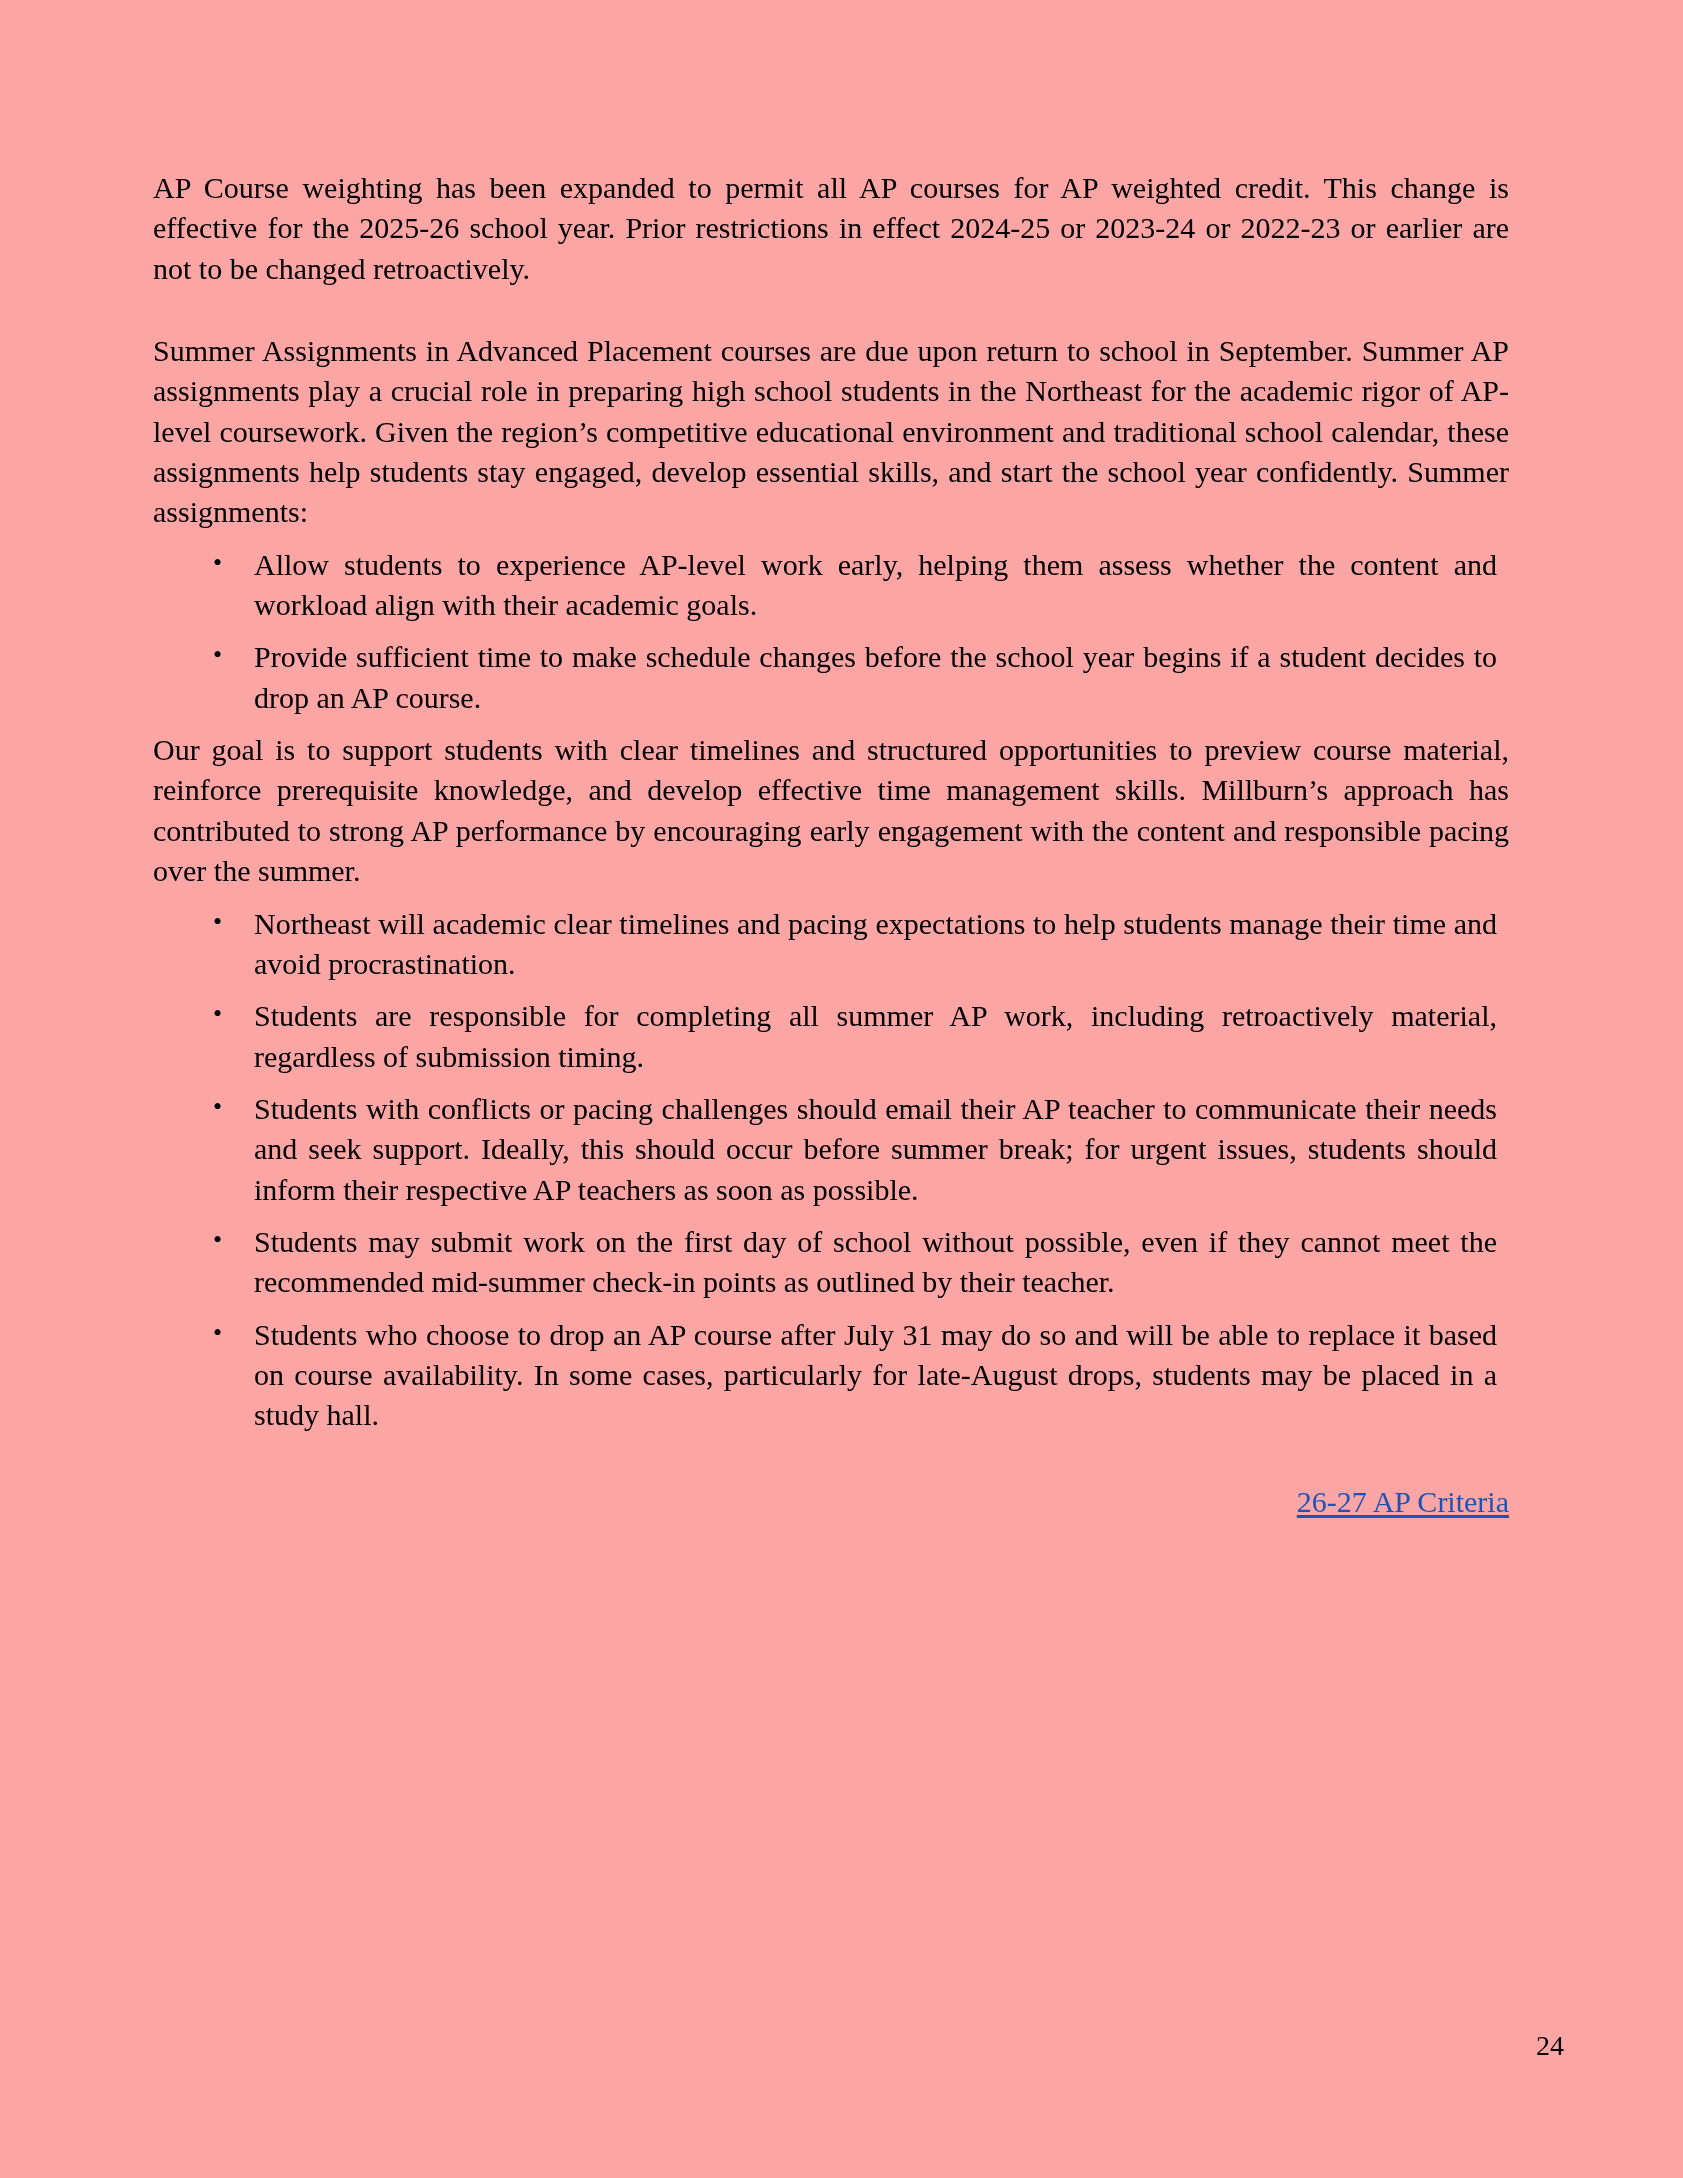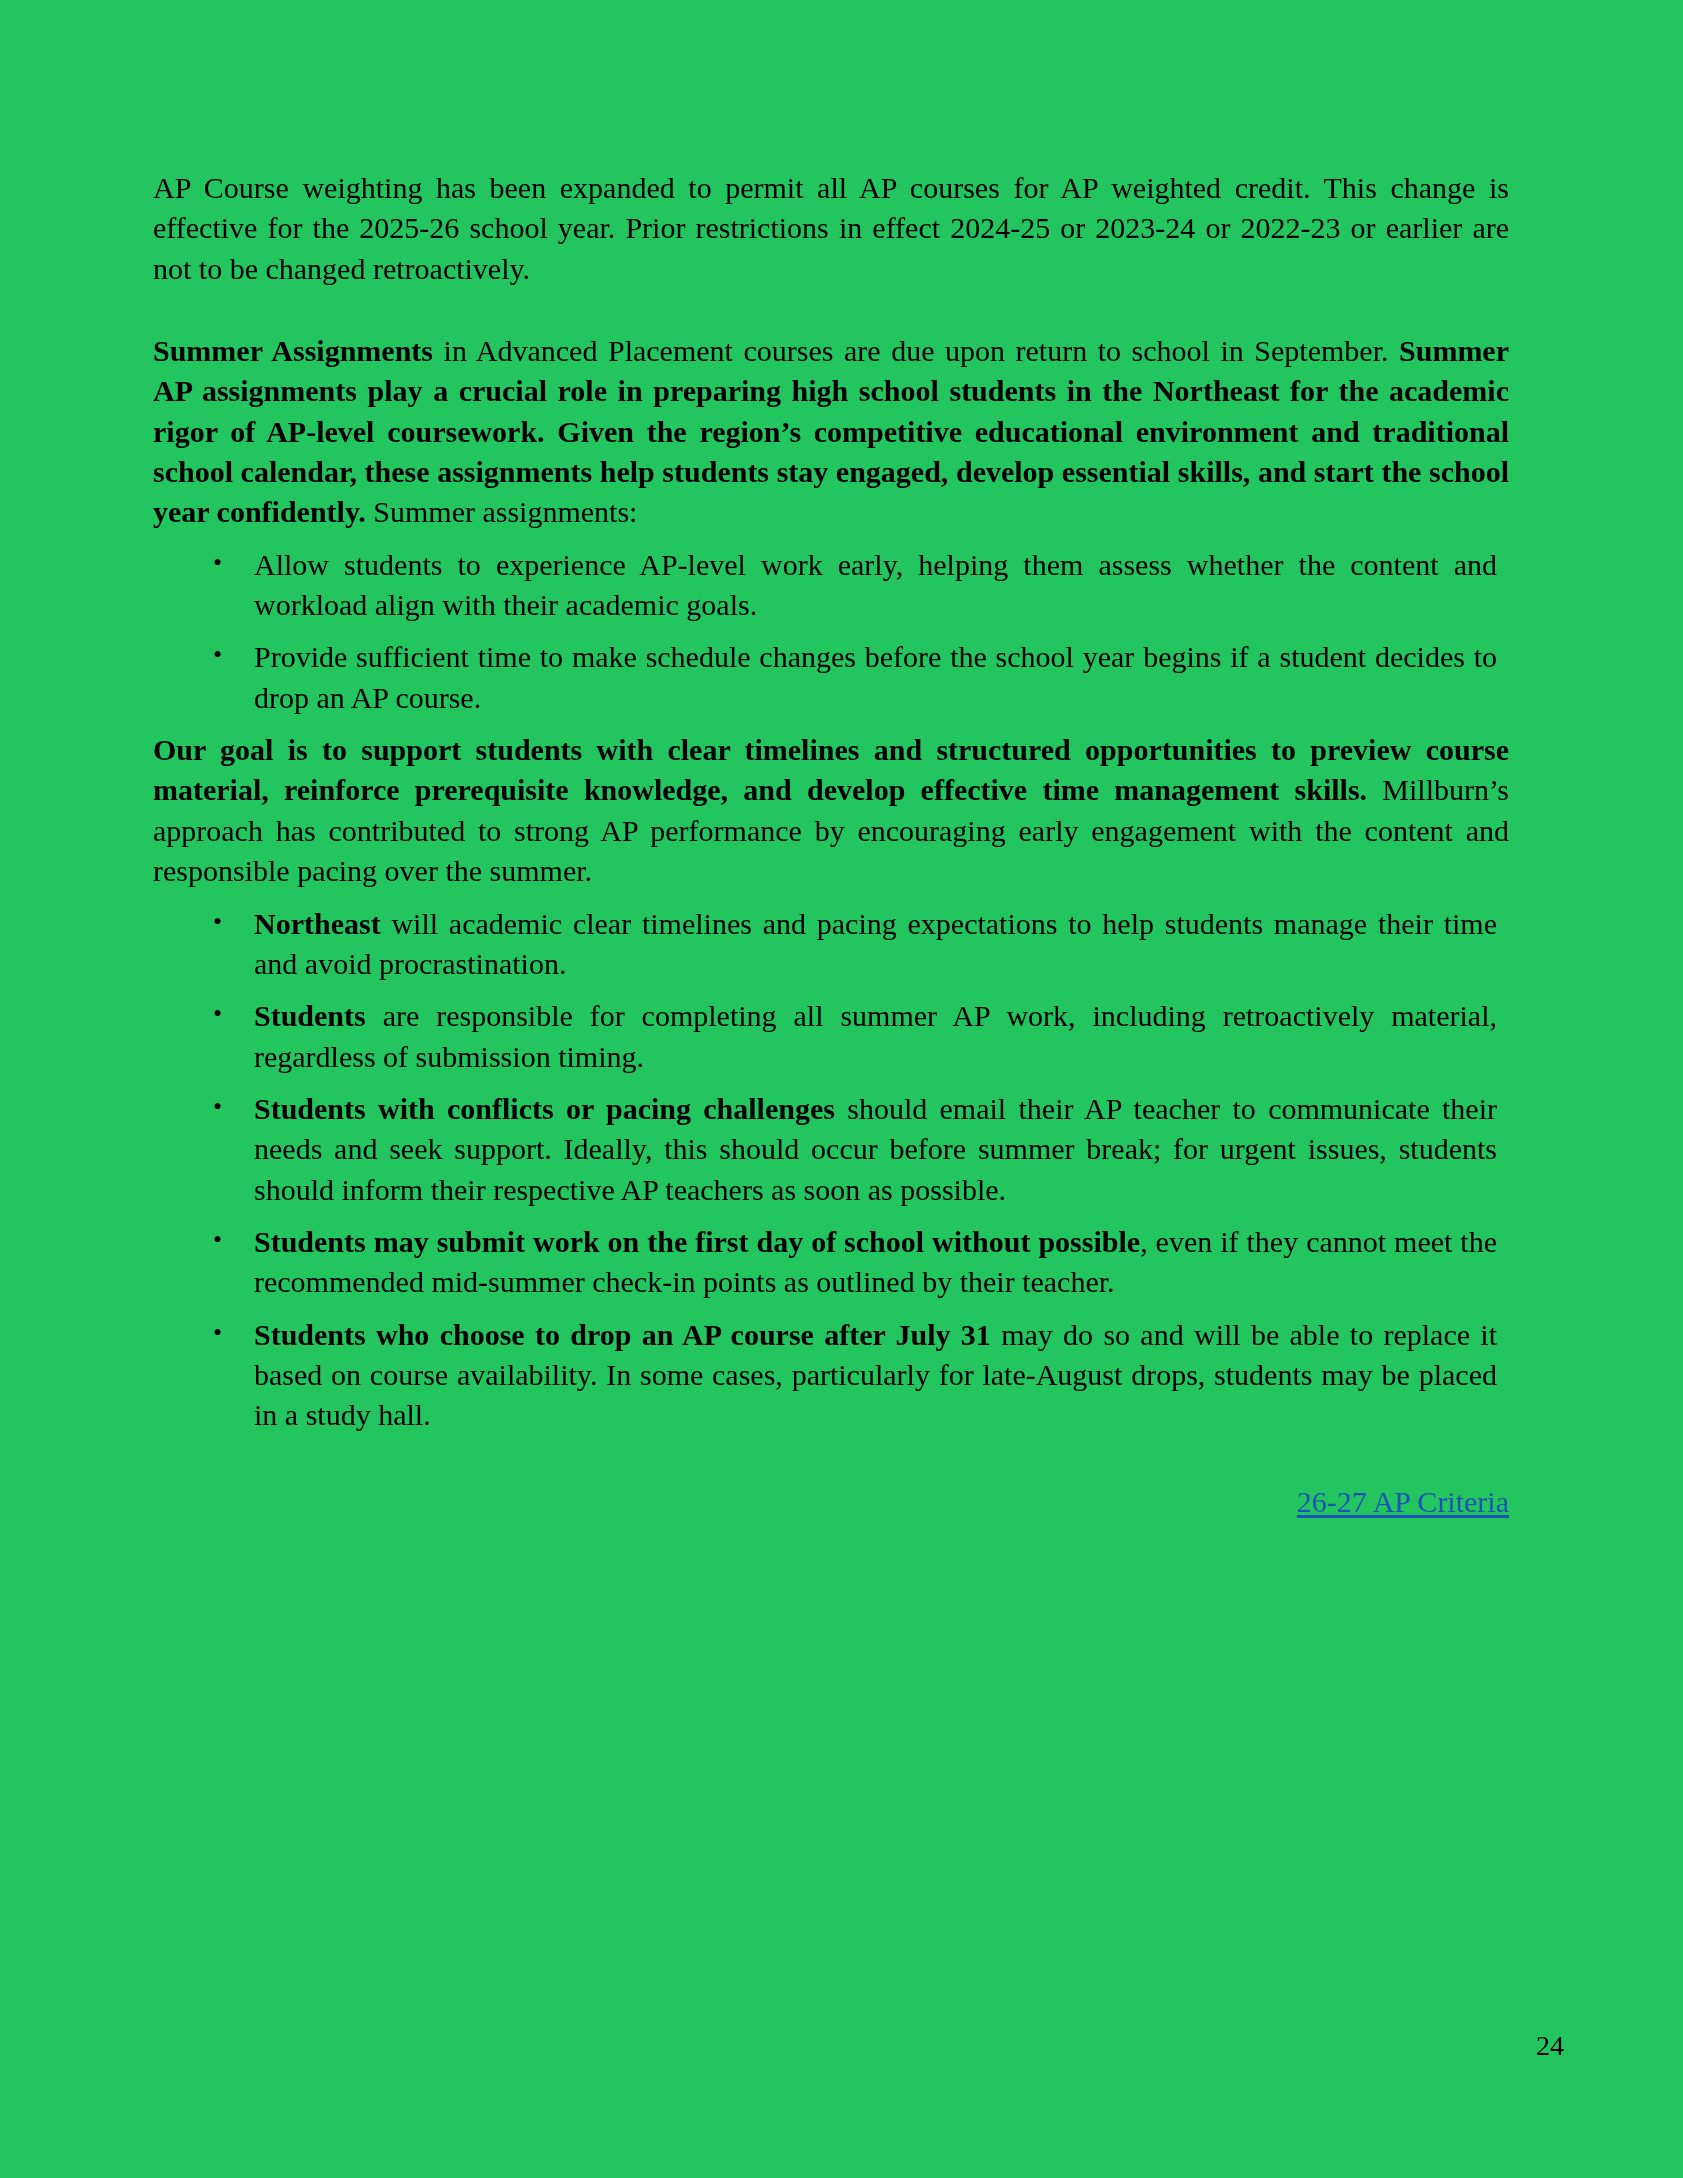--- a/index.html
+++ b/index.html
@@ -8,21 +8,21 @@
     background: #ffffff;
   }
   body {
     font-family: "Liberation Serif", "DejaVu Serif", serif;
     color: #000000;
   }
   .page {
     position: relative;
     width: 1683px;
     height: 2178px;
-    background: #22c55e;
+    background: #fca5a5;
     box-sizing: border-box;
     overflow: hidden;
   }
   .content {
     position: absolute;
     left: 153px;
     top: 168px;
     width: 1356px;
   }
   p, ul {
@@ -35,21 +35,21 @@
     text-justify: inter-word;
     margin-bottom: 0;
   }
   .para.intro {
     margin-bottom: 42px;
   }
   .para.tight {
     margin-bottom: 0;
   }
   b, .b {
-    font-weight: bold;
+    font-weight: normal;
   }
   ul.bullets {
     list-style: none;
     padding: 0;
     margin: 0;
   }
   ul.bullets > li {
     position: relative;
     padding-left: 89px;
     font-size: 30px;

